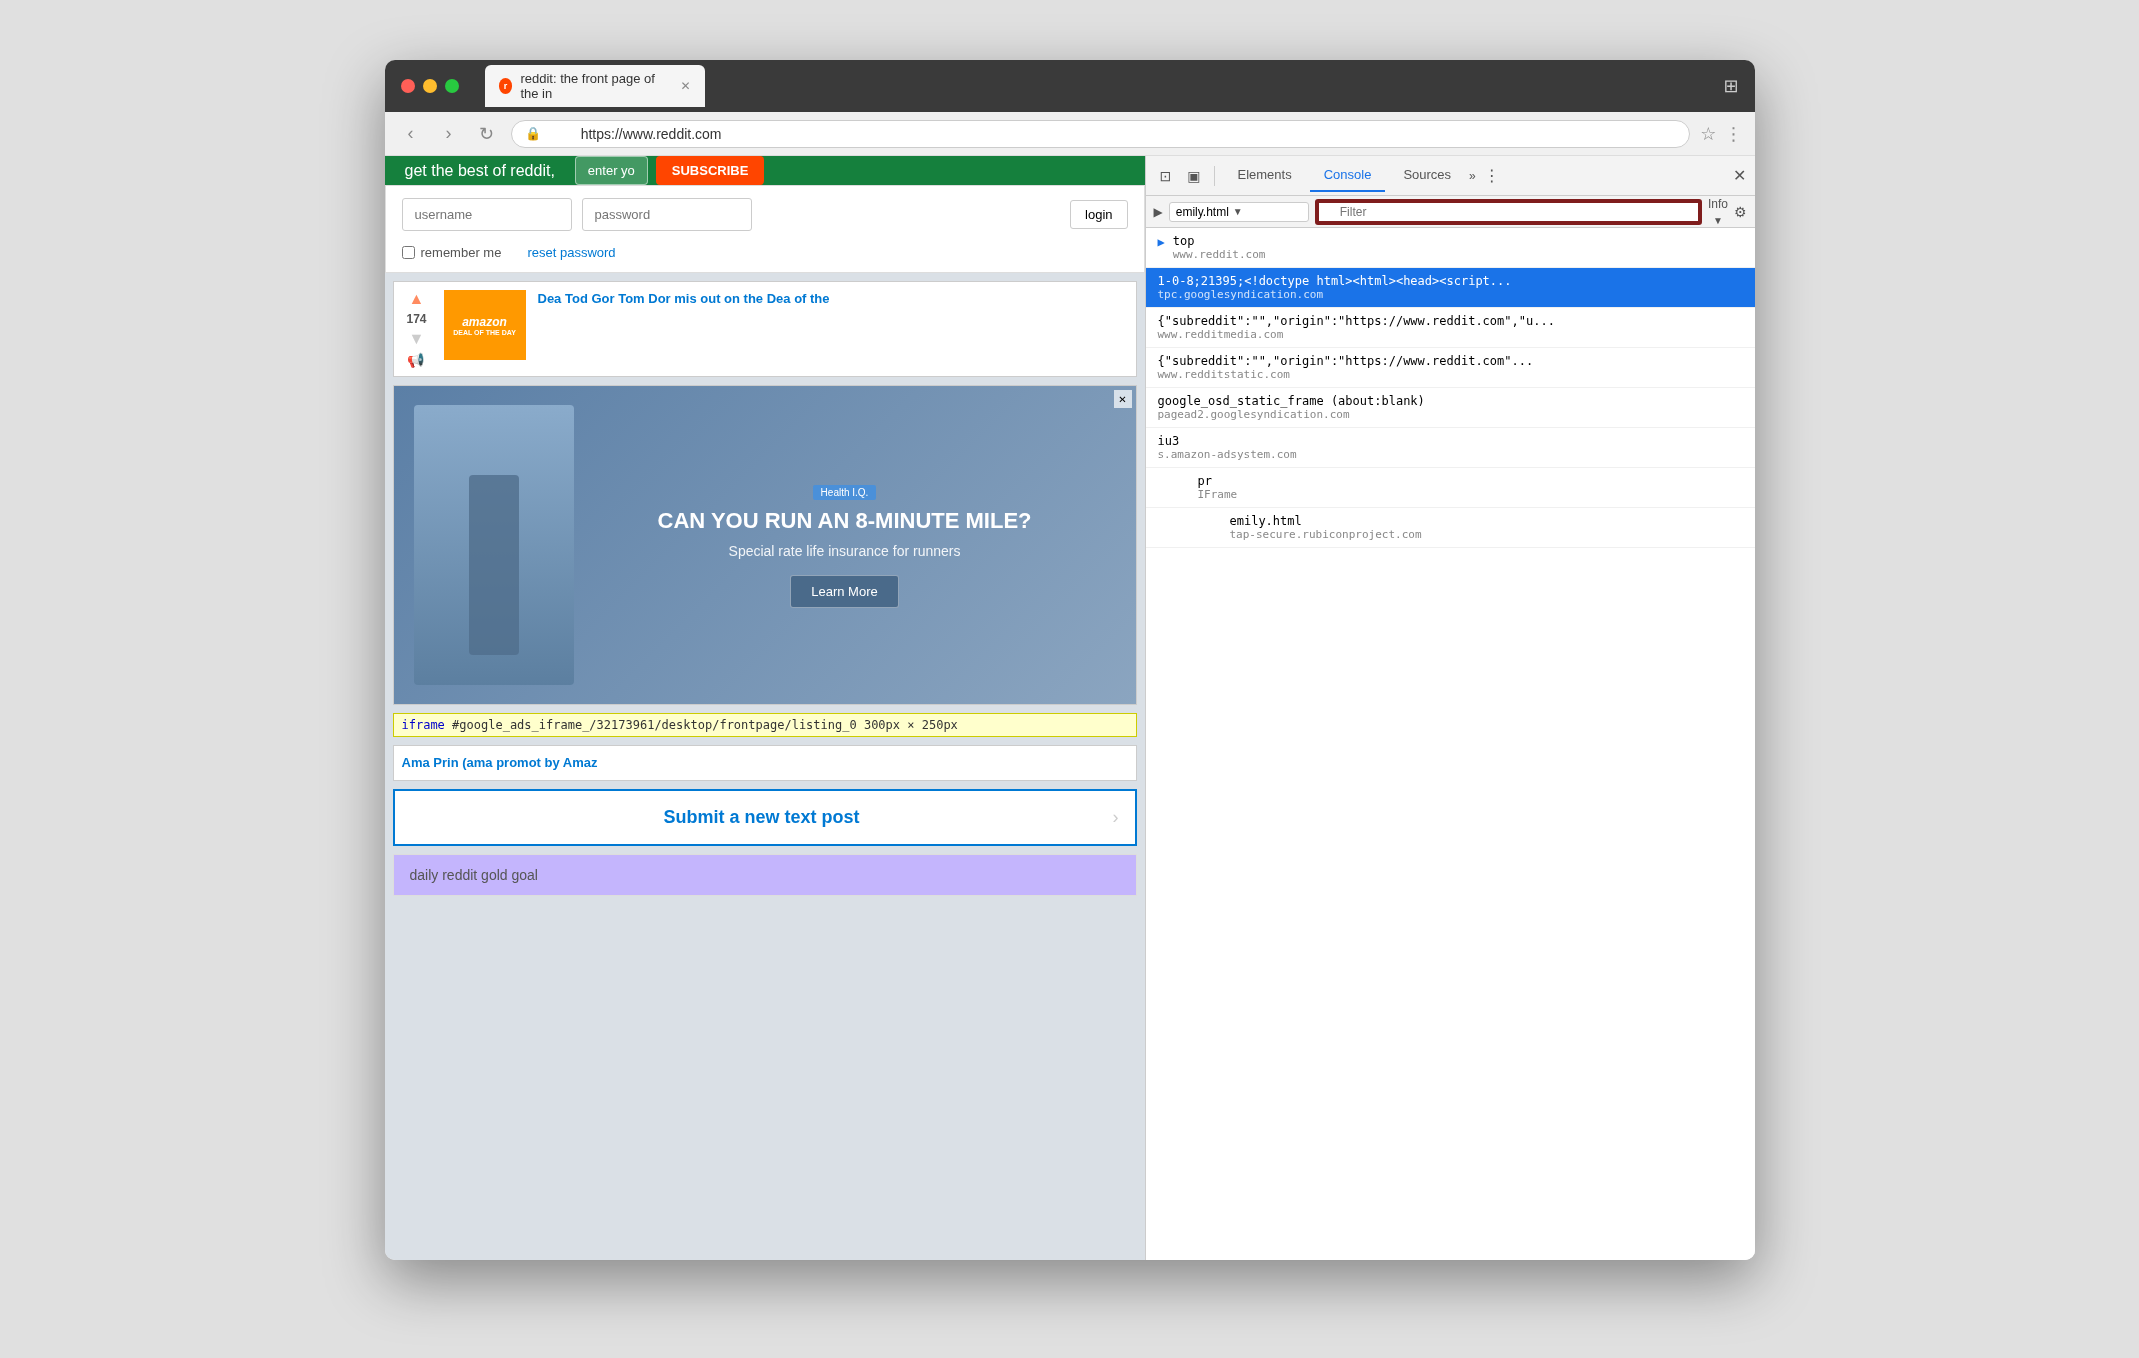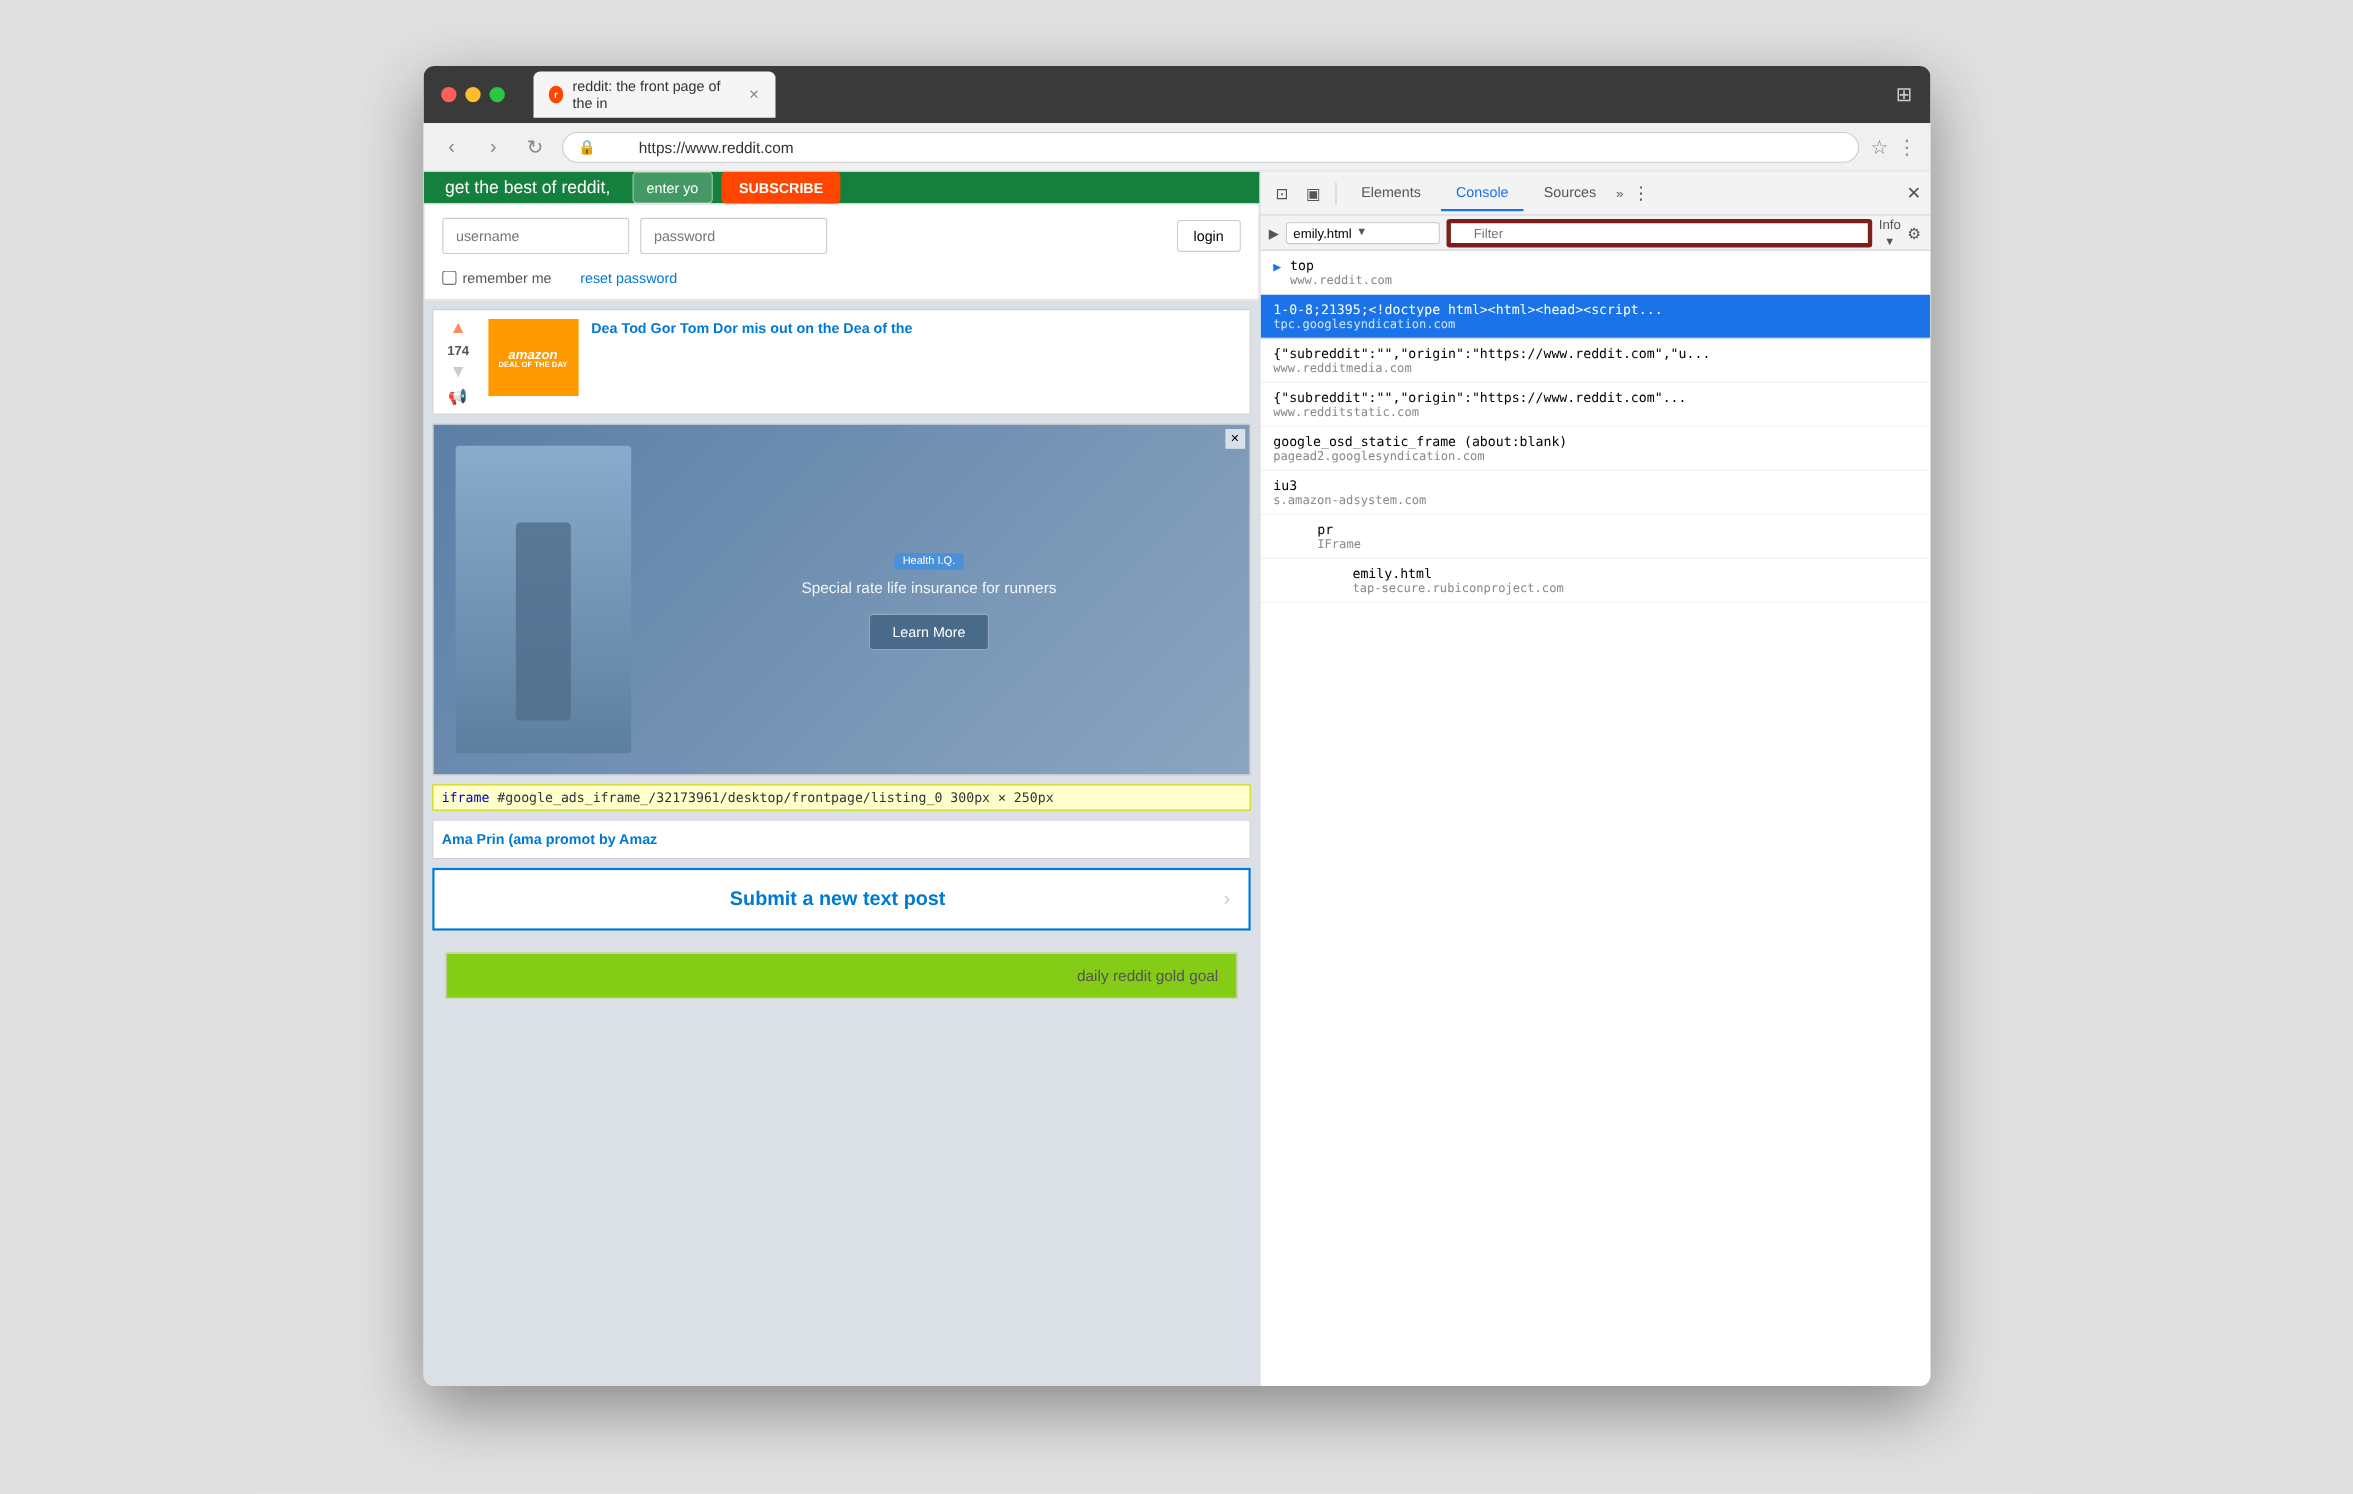--- a/index.html
+++ b/index.html
@@ -414,25 +414,25 @@
       flex: 1;
       text-align: center;
     }
     .submit-arrow {
       color: #ccc;
       font-size: 18px;
     }
 
     
     .gold-goal {
-      background: #84cc16;
+      background: #c4b5fd;
       border: 1px solid #ddd;
-      margin: 20px;
+      margin: 8px;
       padding: 12px 16px;
-      text-align: right;
+      text-align: left;
       color: #555;
       font-size: 14px;
     }
 
     
     .devtools-panel {
       flex: 1;
       background: #f8f8f8;
       display: flex;
       flex-direction: column;
@@ -685,20 +685,21 @@
 
       <div class="ad-banner">
         <div class="ad-inner">
           <div class="ad-person">
             <div style="width:100%;height:100%;background:linear-gradient(180deg,#8aabcb,#5c7fa0);display:flex;align-items:center;justify-content:center;">
               <div style="width:50px;height:180px;background:rgba(80,110,140,0.8);border-radius:4px;position:relative;top:20px;"></div>
             </div>
           </div>
           <div class="ad-text-area">
             <div class="ad-badge">Health I.Q.</div>
+            <div class="ad-headline">CAN YOU RUN AN 8-MINUTE MILE?</div>
             <div class="ad-subtext">Special rate life insurance for runners</div>
             <button class="ad-learn-btn">
               <span>Learn More</span>
             </button>
           </div>
         </div>
         <button class="ad-close">✕</button>
       </div>
 
       <div class="iframe-highlight">

